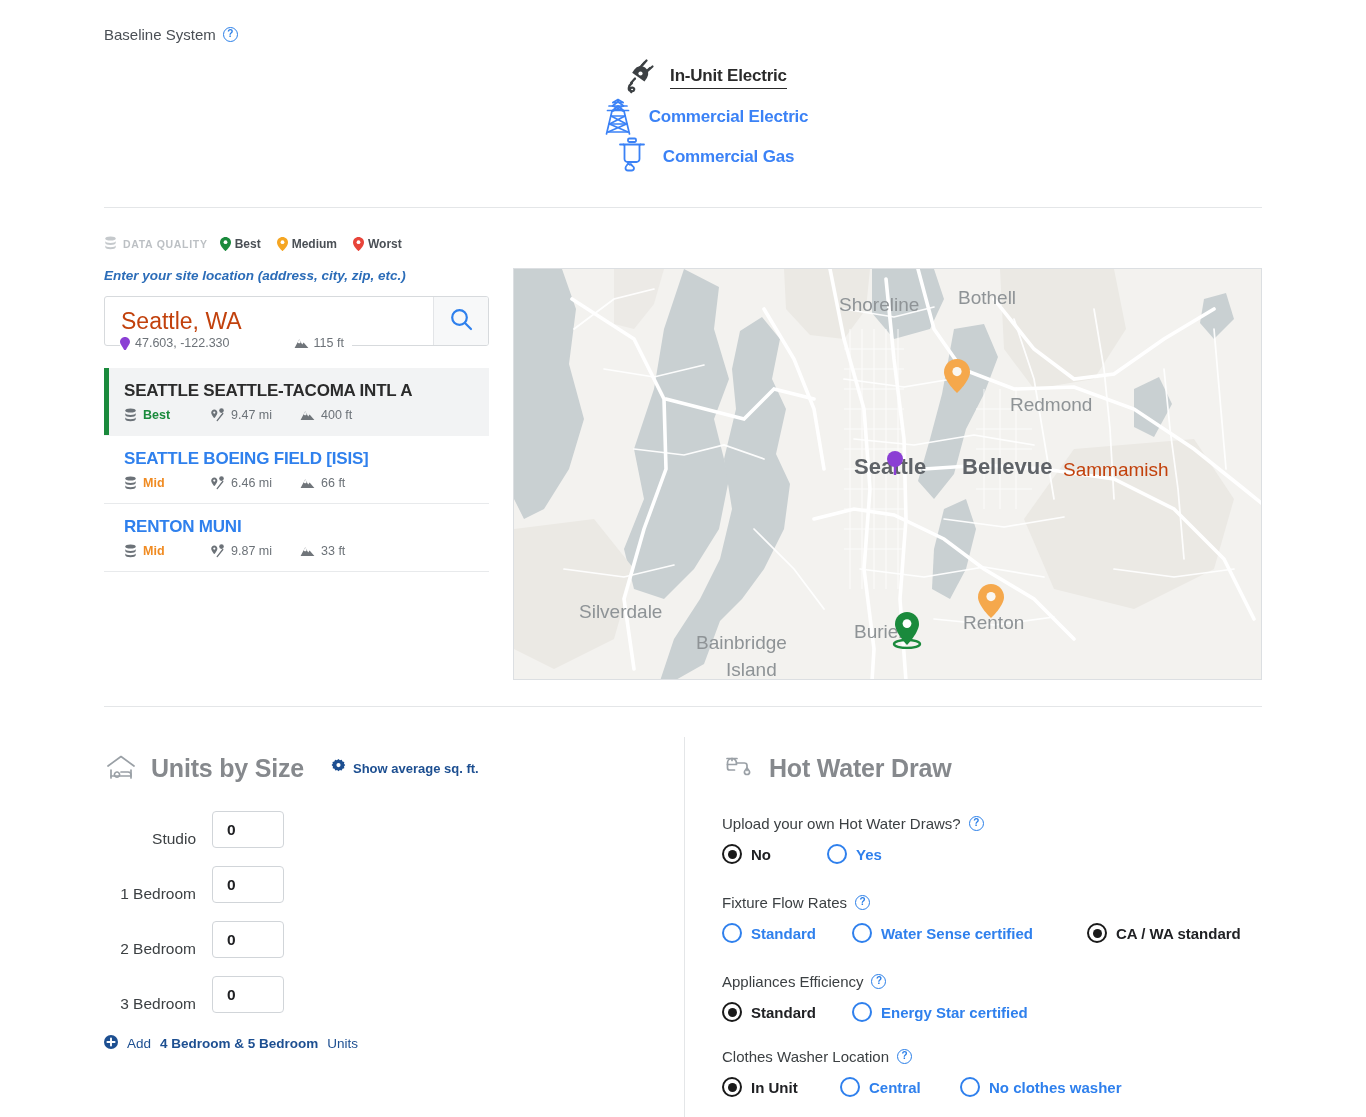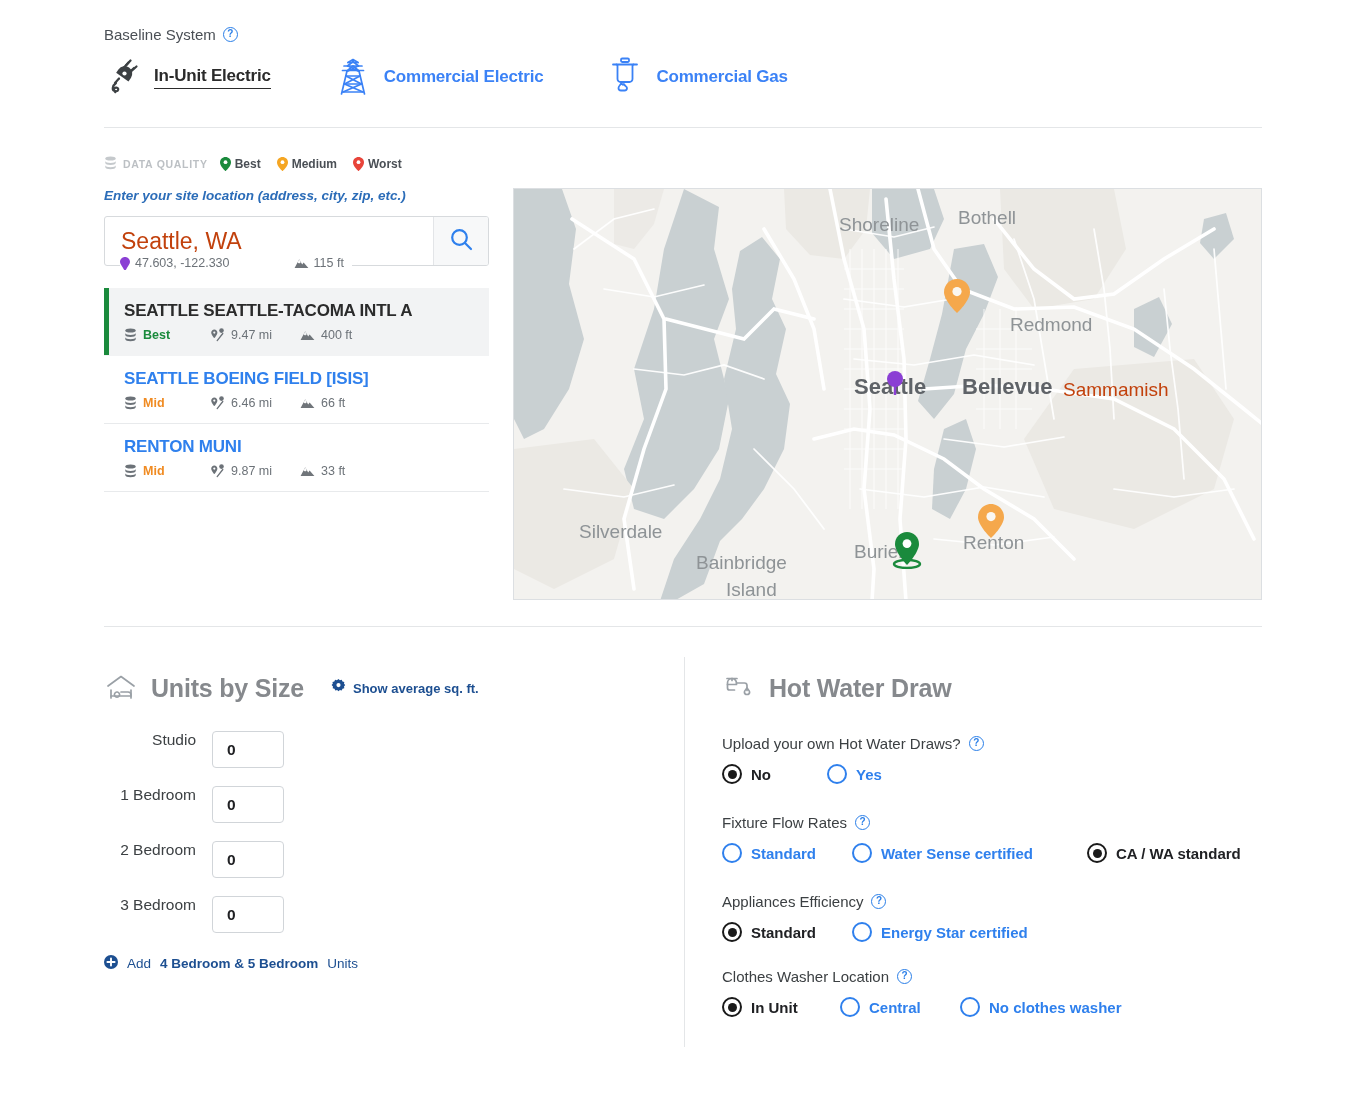--- a/index.html
+++ b/index.html
@@ -17,21 +17,21 @@
   .baseline { padding:26px 0 0 104px; }
   .baseline-label-row { display:flex; align-items:center; gap:7px; }
   .baseline-label { font-size:15px; color:#4a4f55; }
   .help {
     width:15px; height:15px; border-radius:50%;
     border:1.4px solid #2b7fe8; color:#2b7fe8;
     font-size:10px; line-height:12px; text-align:center;
     font-weight:bold; display:inline-block; flex:none;
     font-family:"Liberation Sans", sans-serif;
   }
-  .sys-row { display:flex; align-items:center; margin-top:14px; }
+  .sys-row { display:flex; align-items:center; margin-top:14px;flex-direction:column; }
   .sys-opt { display:flex; align-items:center; gap:12px; margin-right:63px; cursor:pointer; }
   .sys-opt .ico { width:38px; height:40px; display:flex; align-items:center; justify-content:center; flex:none; }
   .sys-name { font-size:17px; font-weight:bold; letter-spacing:-0.2px; }
   .sys-opt.active .sys-name { color:#2b2b2b; border-bottom:1.5px solid #2b2b2b; padding-bottom:2px; }
   .sys-opt.inactive .sys-name { color:#3b82f6; }
 
   .divider { height:1px; background:#e4e6e8; margin:30px 104px 0 104px; }
 
   
   .sec-head { display:flex; align-items:center; gap:13px; }
@@ -99,21 +99,21 @@
   
   .bottom { display:flex; margin-top:30px; padding:0 104px; }
   .bcol-left { width:580px; flex:none; padding-top:14px; }
   .bcol-right { flex:1; padding:14px 0 0 37px; border-left:1px solid #e4e6e8; min-height:390px; }
 
   .units-head { display:flex; align-items:center; gap:13px; }
   .gear-link { display:flex; align-items:center; gap:7px; margin-left:14px; cursor:pointer; }
   .gear-link span { font-size:13px; font-weight:bold; color:#1d4f91; }
 
   .unit-rows { margin-top:26px; }
-  .unit-row { display:flex; align-items:flex-start; margin-bottom:18px; }
+  .unit-row { display:flex; align-items:flex-end; margin-bottom:18px; }
   .unit-label { width:108px; text-align:right; padding-right:16px; font-size:15.5px; color:#3c4043; }
   .unit-input {
     width:72px; height:37px; border:1px solid #d1d5d9; border-radius:4px;
     font-size:15.5px; font-weight:bold; color:#202124; padding:0 14px;
     font-family:"Liberation Sans", sans-serif; outline:none; background:#fff;
   }
   .add-link { display:flex; align-items:center; gap:9px; margin-top:22px; cursor:pointer; font-size:13.5px; color:#1d4f91; }
   .add-link b { font-weight:bold; }
   .add-link .n { font-weight:normal; }
 

